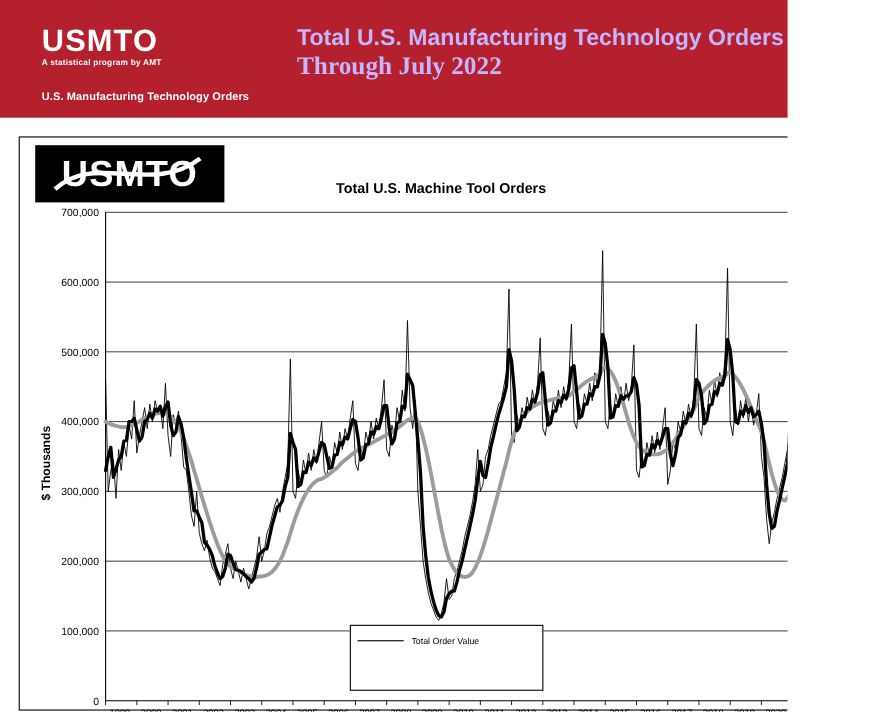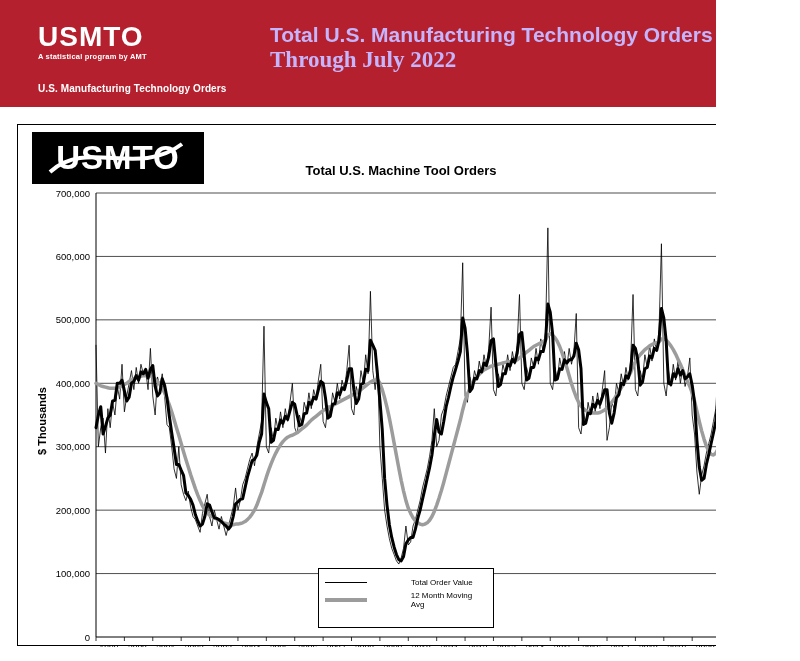--- a/index.html
+++ b/index.html
@@ -148,21 +148,21 @@
   }
   .legend-swatch {
     width: 42px;
     height: 0;
     margin-right: 7px;
     border-top-style: solid;
   }
   .lg-thin { border-top-width: 1px; border-top-color: #000000; }
   .lg-grey { border-top-width: 4px; border-top-color: #9c9c9c; }
   .lg-thick { border-top-width: 4px; border-top-color: #000000; }
-  .legend-label { font-size: 8px; margin-left: 37px; }
+  .legend-label { font-size: 8px; }
 </style>
 </head>
 <body>
 
 <div id="page">
 
   <div class="header">
     <div class="logo-block">
       <div class="logo-usmto">USMTO</div>
       <div class="logo-sub">A statistical program by AMT</div>
@@ -258,20 +258,16 @@
           <polyline points="78.00,258.29 80.37,259.55 82.73,260.82 85.10,261.46 87.46,262.09 89.83,262.73 92.19,263.36 94.56,263.36 96.93,263.36 99.29,262.73 101.66,262.09 104.02,260.82 106.39,259.55 108.76,258.29 111.12,256.38 113.49,255.11 115.85,253.85 118.22,252.58 120.58,251.94 122.95,251.31 125.32,250.67 127.68,250.67 130.05,250.67 132.41,250.67 134.78,251.94 137.15,253.85 139.51,256.38 141.88,259.55 144.24,263.36 146.61,267.80 148.97,273.51 151.34,279.85 153.71,286.83 156.07,294.44 158.44,302.69 160.80,310.30 163.17,318.54 165.54,326.79 167.90,334.40 170.27,342.01 172.63,349.62 175.00,356.60 177.36,363.58 179.73,369.92 182.10,375.63 184.46,380.70 186.83,385.14 189.19,387.68 191.56,390.22 193.93,391.49 196.29,392.75 198.66,394.02 201.02,395.29 203.39,396.56 205.75,397.83 208.12,398.46 210.49,399.10 212.85,399.73 215.22,399.73 217.58,399.10 219.95,399.10 222.31,398.46 224.68,397.83 227.05,396.56 229.41,394.66 231.78,392.12 234.14,388.95 236.51,385.14 238.88,380.07 241.24,373.73 243.61,367.38 245.97,359.77 248.34,352.16 250.70,345.18 253.07,338.84 255.44,333.13 257.80,328.06 260.17,323.62 262.53,319.81 264.90,316.64 267.27,314.10 269.63,312.20 272.00,310.93 274.36,310.30 276.73,309.03 279.09,307.76 281.46,305.86 283.83,303.95 286.19,302.05 288.56,300.15 290.92,297.61 293.29,295.07 295.66,293.17 298.02,291.27 300.39,289.37 302.75,287.46 305.12,285.56 307.48,284.29 309.85,283.02 312.22,281.75 314.58,280.49 316.95,279.22 319.31,277.95 321.68,276.68 324.05,275.41 326.41,274.14 328.78,272.87 331.14,271.61 333.51,270.34 335.87,269.07 338.24,267.80 340.61,266.53 342.97,264.63 345.34,262.73 347.70,260.82 350.07,258.92 352.43,257.02 354.80,255.75 357.17,255.11 359.53,254.48 361.90,258.29 364.26,264.63 366.63,272.87 369.00,282.39 371.36,293.17 373.73,305.22 376.09,317.91 378.46,330.59 380.82,343.28 383.19,355.33 385.56,366.11 387.92,375.63 390.29,383.24 392.65,388.31 395.02,392.75 397.39,395.93 399.75,397.83 402.12,399.10 404.48,399.73 406.85,399.10 409.21,397.83 411.58,395.29 413.95,391.49 416.31,386.41 418.68,380.07 421.04,373.09 423.41,365.48 425.78,357.23 428.14,348.35 430.51,339.47 432.87,330.59 435.24,321.71 437.60,312.83 439.97,303.95 442.34,295.07 444.70,284.93 447.07,276.05 449.43,269.07 451.80,263.36 454.17,258.92 456.53,255.11 458.90,251.94 461.26,249.41 463.63,246.87 465.99,244.97 468.36,243.70 470.73,242.43 473.09,241.16 475.46,240.53 477.82,239.89 480.19,239.26 482.55,238.62 484.92,237.99 487.29,237.35 489.65,236.72 492.02,236.72 494.38,236.09 496.75,235.45 499.12,234.82 501.48,232.91 503.85,231.01 506.21,229.11 508.58,227.21 510.94,225.30 513.31,223.40 515.68,221.50 518.04,220.23 520.41,218.96 522.77,217.69 525.14,216.42 527.51,215.15 529.87,210.08 532.24,208.81 534.60,210.08 536.97,212.62 539.33,216.42 541.70,221.50 544.07,227.84 546.43,234.82 548.80,242.43 551.16,250.67 553.53,258.92 555.90,265.90 558.26,272.24 560.63,277.31 562.99,281.12 565.36,283.66 567.72,285.56 570.09,286.83 572.46,287.46 574.82,288.10 577.19,288.10 579.55,288.10 581.92,287.46 584.29,286.19 586.65,284.93 589.02,283.02 591.38,280.49 593.75,277.31 596.11,274.14 598.48,270.34 600.85,266.53 603.21,262.73 605.58,258.92 607.94,255.11 610.31,251.31 612.67,247.50 615.04,241.16 617.41,236.72 619.77,232.91 622.14,229.74 624.50,227.21 626.87,224.67 629.24,222.77 631.60,220.86 633.97,219.59 636.33,218.33 638.70,217.69 641.06,217.06 643.43,213.89 645.80,213.89 648.16,215.15 650.53,217.69 652.89,220.86 655.26,224.67 657.63,229.11 659.99,234.18 662.36,239.26 664.72,244.97 667.09,250.67 669.45,256.38 671.82,261.46 674.19,267.80 676.55,276.05 678.92,286.19 681.28,296.34 683.65,305.86 686.02,314.10 688.38,321.08 690.75,326.15 693.11,329.33 695.48,329.96 697.84,328.06 700.21,323.62 702.58,317.27 704.94,309.03 707.31,298.88 709.67,288.10 712.04,276.68 714.41,265.90 716.77,255.75 719.14,246.23 721.50,237.35 723.87,229.11 726.23,221.50 728.60,208.81 730.97,202.47 733.33,197.39 735.70,191.69 738.06,187.25 740.43,184.07 742.79,183.44 745.16,185.34" fill="none" stroke="#9c9c9c" stroke-width="3.5" stroke-linejoin="round" stroke-linecap="round"></polyline>
           <polyline points="78.00,302.69 80.37,290.00 82.73,281.75 85.10,309.03 87.46,301.42 89.83,293.17 92.19,290.00 94.56,276.05 96.93,275.41 99.29,258.29 101.66,258.29 104.02,255.11 106.39,265.90 108.76,276.05 111.12,272.24 113.49,258.29 115.85,256.38 118.22,250.67 120.58,255.11 122.95,246.87 125.32,248.77 127.68,244.33 130.05,253.21 132.41,244.33 134.78,240.53 137.15,261.46 139.51,270.97 141.88,267.80 144.24,253.85 146.61,260.19 148.97,272.87 151.34,291.27 153.71,307.76 156.07,322.98 158.44,339.47 160.80,339.47 163.17,345.18 165.54,350.26 167.90,368.02 170.27,370.55 172.63,374.36 175.00,380.07 177.36,389.58 179.73,395.93 182.10,401.00 184.46,399.10 186.83,391.49 189.19,378.80 191.56,380.07 193.93,387.05 196.29,392.75 198.66,393.39 201.02,394.66 203.39,396.56 205.75,399.10 208.12,401.00 210.49,404.17 212.85,401.00 215.22,391.49 217.58,378.80 219.95,376.90 222.31,374.36 224.68,373.73 227.05,362.94 229.41,352.16 231.78,343.91 234.14,335.67 236.51,334.40 238.88,329.96 241.24,317.27 243.61,309.03 245.97,269.07 248.34,277.31 250.70,283.66 253.07,317.27 255.44,315.37 257.80,303.95 260.17,304.59 262.53,295.07 264.90,298.25 267.27,291.27 269.63,294.44 272.00,285.56 274.36,277.31 276.73,279.22 279.09,290.00 281.46,300.78 283.83,299.51 286.19,288.73 288.56,288.10 290.92,277.31 293.29,279.22 295.66,272.24 298.02,274.14 300.39,264.63 302.75,256.38 305.12,258.29 307.48,272.87 309.85,293.17 312.22,291.27 314.58,279.22 316.95,278.58 319.31,267.80 321.68,269.70 324.05,262.73 326.41,264.63 328.78,255.11 331.14,243.70 333.51,243.70 335.87,264.63 338.24,278.58 340.61,274.14 342.97,259.55 345.34,258.29 347.70,244.33 350.07,245.60 352.43,215.15 354.80,220.23 357.17,225.30 359.53,250.04 361.90,275.41 364.26,304.59 366.63,353.43 369.00,380.07 371.36,399.73 373.73,412.42 376.09,421.93 378.46,429.54 380.82,434.62 383.19,435.89 385.56,431.45 387.92,418.76 390.29,414.95 392.65,412.42 395.02,412.42 397.39,404.17 399.75,393.39 402.12,385.14 404.48,374.36 406.85,364.21 409.21,353.43 411.58,342.65 413.95,329.96 416.31,310.30 418.68,294.44 421.04,307.13 423.41,309.03 425.78,296.34 428.14,281.75 430.51,272.24 432.87,261.46 435.24,251.94 437.60,244.33 439.97,236.09 442.34,226.57 444.70,192.95 447.07,203.10 449.43,228.47 451.80,266.53 454.17,263.36 456.53,253.21 458.90,253.85 461.26,245.60 463.63,246.87 465.99,237.99 468.36,240.53 470.73,231.65 473.09,215.79 475.46,213.89 477.82,239.26 480.19,261.46 482.55,259.55 484.92,248.77 487.29,248.77 489.65,239.26 492.02,241.16 494.38,234.18 496.75,237.35 499.12,228.47 501.48,209.45 503.85,207.54 506.21,231.01 508.58,255.11 510.94,253.21 513.31,242.43 515.68,242.43 518.04,232.91 520.41,234.82 522.77,226.57 525.14,226.57 527.51,215.79 529.87,179.00 532.24,187.25 534.60,208.81 536.97,255.11 539.33,253.85 541.70,243.70 544.07,244.33 546.43,234.82 548.80,237.99 551.16,234.82 553.53,234.82 555.90,231.01 558.26,218.33 560.63,224.67 562.99,243.70 565.36,299.51 567.72,298.25 570.09,288.10 572.46,288.73 574.82,279.22 577.19,282.39 579.55,275.41 581.92,279.22 584.29,272.24 586.65,264.63 589.02,264.63 591.38,288.10 593.75,298.25 596.11,288.10 598.48,272.87 600.85,269.70 603.21,258.29 605.58,259.55 607.94,250.67 610.31,253.21 612.67,244.33 615.04,220.23 617.41,223.40 619.77,234.82 622.14,260.19 624.50,257.02 626.87,243.70 629.24,242.43 631.60,231.01 633.97,232.91 636.33,223.40 638.70,225.30 641.06,215.15 643.43,183.44 645.80,192.95 648.16,215.79 650.53,258.29 652.89,259.55 655.26,248.77 657.63,251.94 659.99,243.70 662.36,250.04 664.72,245.60 667.09,253.85 669.45,251.94 671.82,248.77 674.19,260.19 676.55,277.31 678.92,315.37 681.28,342.01 683.65,355.33 686.02,353.43 688.38,339.47 690.75,329.33 693.11,318.54 695.48,307.76 697.84,296.34 700.21,272.87 702.58,266.53 704.94,262.73 707.31,264.63 709.67,251.94 712.04,236.09 714.41,231.01 716.77,221.50 719.14,220.23 721.50,210.71 723.87,209.45 726.23,196.76 728.60,166.31 730.97,154.90 733.33,147.29 735.70,130.16 738.06,201.20 740.43,184.07 742.79,194.86 745.16,213.89" fill="none" stroke="#000000" stroke-width="3" stroke-linejoin="round" stroke-linecap="round"></polyline>
         </svg>
     </div>
 
     <div class="legend-box">
       <div class="legend-row">
         <span class="legend-swatch lg-thin"></span>
         <span class="legend-label">Total Order Value</span>
       </div>
-      <div class="legend-row">
-        <span class="legend-swatch lg-grey"></span>
-        <span class="legend-label">12 Month Moving Avg</span>
-      </div>
     </div>
 
   </div>
 </div>
 
 </body></html>

